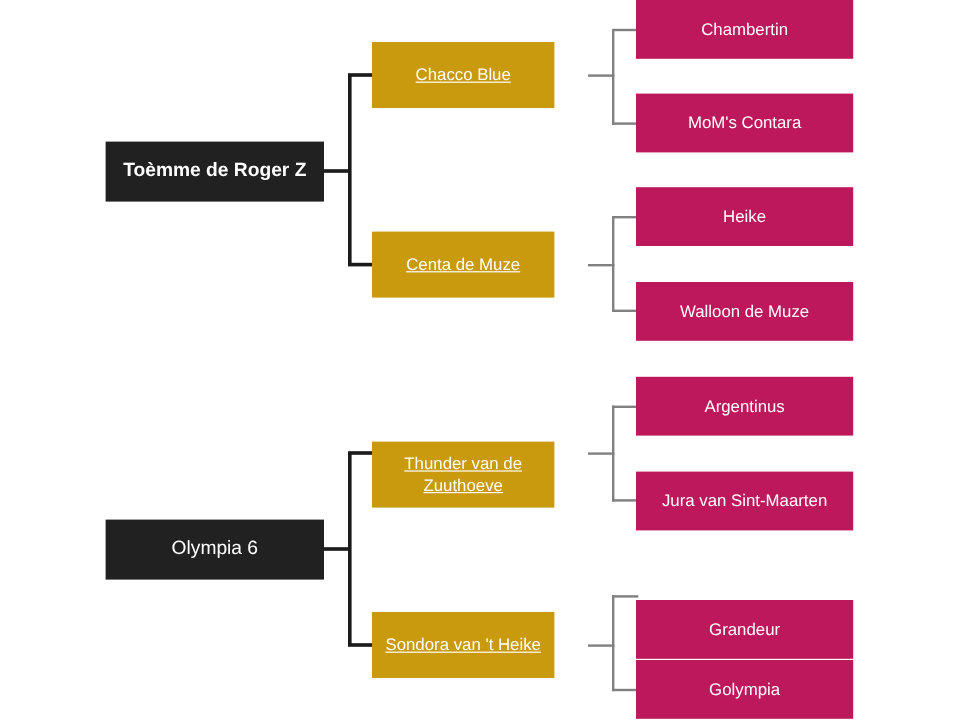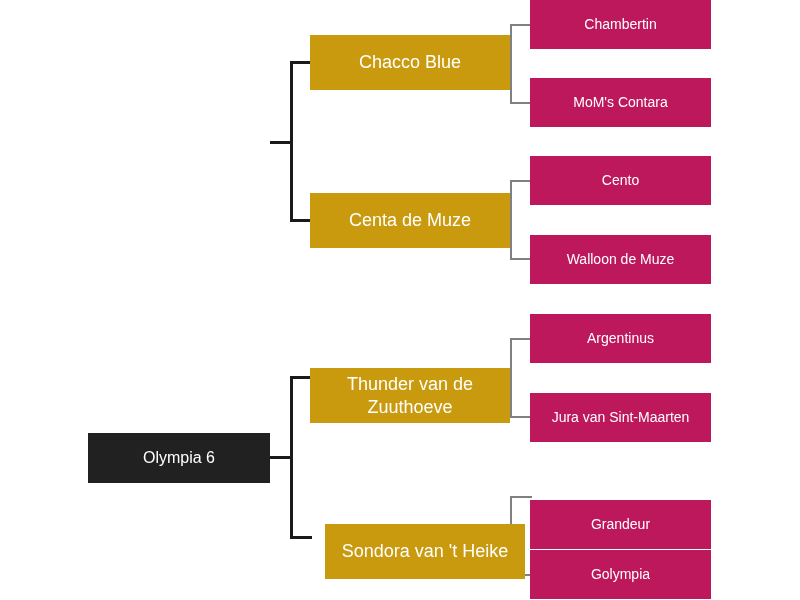--- a/index.html
+++ b/index.html
@@ -40,23 +40,24 @@
     height: 50px;
     font-size: 16px;
   }
   .node.root.bold {
     font-weight: bold;
   }
 
   .node.mid {
     background: #c99a0e;
     left: 310px;
-    width: 200px;
+    width: 152px;
     height: 55px;
-    font-size: 18px;
+    font-size: 14px;
+    text-decoration: underline;
   }
 
   .node.leaf {
     background: #be185d;
     left: 530px;
     width: 181px;
     height: 49px;
     font-size: 14px;
     text-align: right;
   }
@@ -110,36 +111,37 @@
   <div class="conn h-thin" style="left:490px; top:377px; width:22px;"></div>
   <div class="conn v-thin" style="left:510px; top:338px; height:80px;"></div>
   <div class="conn h-thin" style="left:510px; top:338px; width:22px;"></div>
   <div class="conn h-thin" style="left:510px; top:416px; width:22px;"></div>
 
   <div class="conn h-thin" style="left:490px; top:537px; width:22px;"></div>
   <div class="conn v-thin" style="left:510px; top:496px; height:80px;"></div>
   <div class="conn h-thin" style="left:510px; top:496px; width:22px;"></div>
   <div class="conn h-thin" style="left:510px; top:574px; width:22px;"></div>
 
+  <div class="node root bold" style="top:118px;">Toèmme de Roger Z</div>
 
   <div class="node root" style="top:433px;">Olympia 6</div>
 
   <div class="node mid" style="top:35px;">Chacco Blue</div>
 
   <div class="node mid" style="top:193px;">Centa de Muze</div>
 
   <div class="node mid" style="top:368px;">Thunder van de Zuuthoeve</div>
 
-  <div class="node mid" style="top:524px;margin-left:15px;">Sondora van 't Heike</div>
+  <div class="node mid" style="top:510px;">Sondora van 't Heike</div>
 
   <div class="node leaf" style="top:0px;">Chambertin</div>
 
   <div class="node leaf" style="top:78px;">MoM's Contara</div>
 
-  <div class="node leaf" style="top:156px;">Cento</div>
+  <div class="node leaf" style="top:156px;">Heike</div>
 
   <div class="node leaf" style="top:235px;">Walloon de Muze</div>
 
   <div class="node leaf" style="top:314px;">Argentinus</div>
 
   <div class="node leaf" style="top:393px;">Jura van Sint-Maarten</div>
 
   <div class="node leaf" style="top:500px;">Grandeur</div>
 
   <div class="node leaf" style="top:550px;">Golympia</div>

